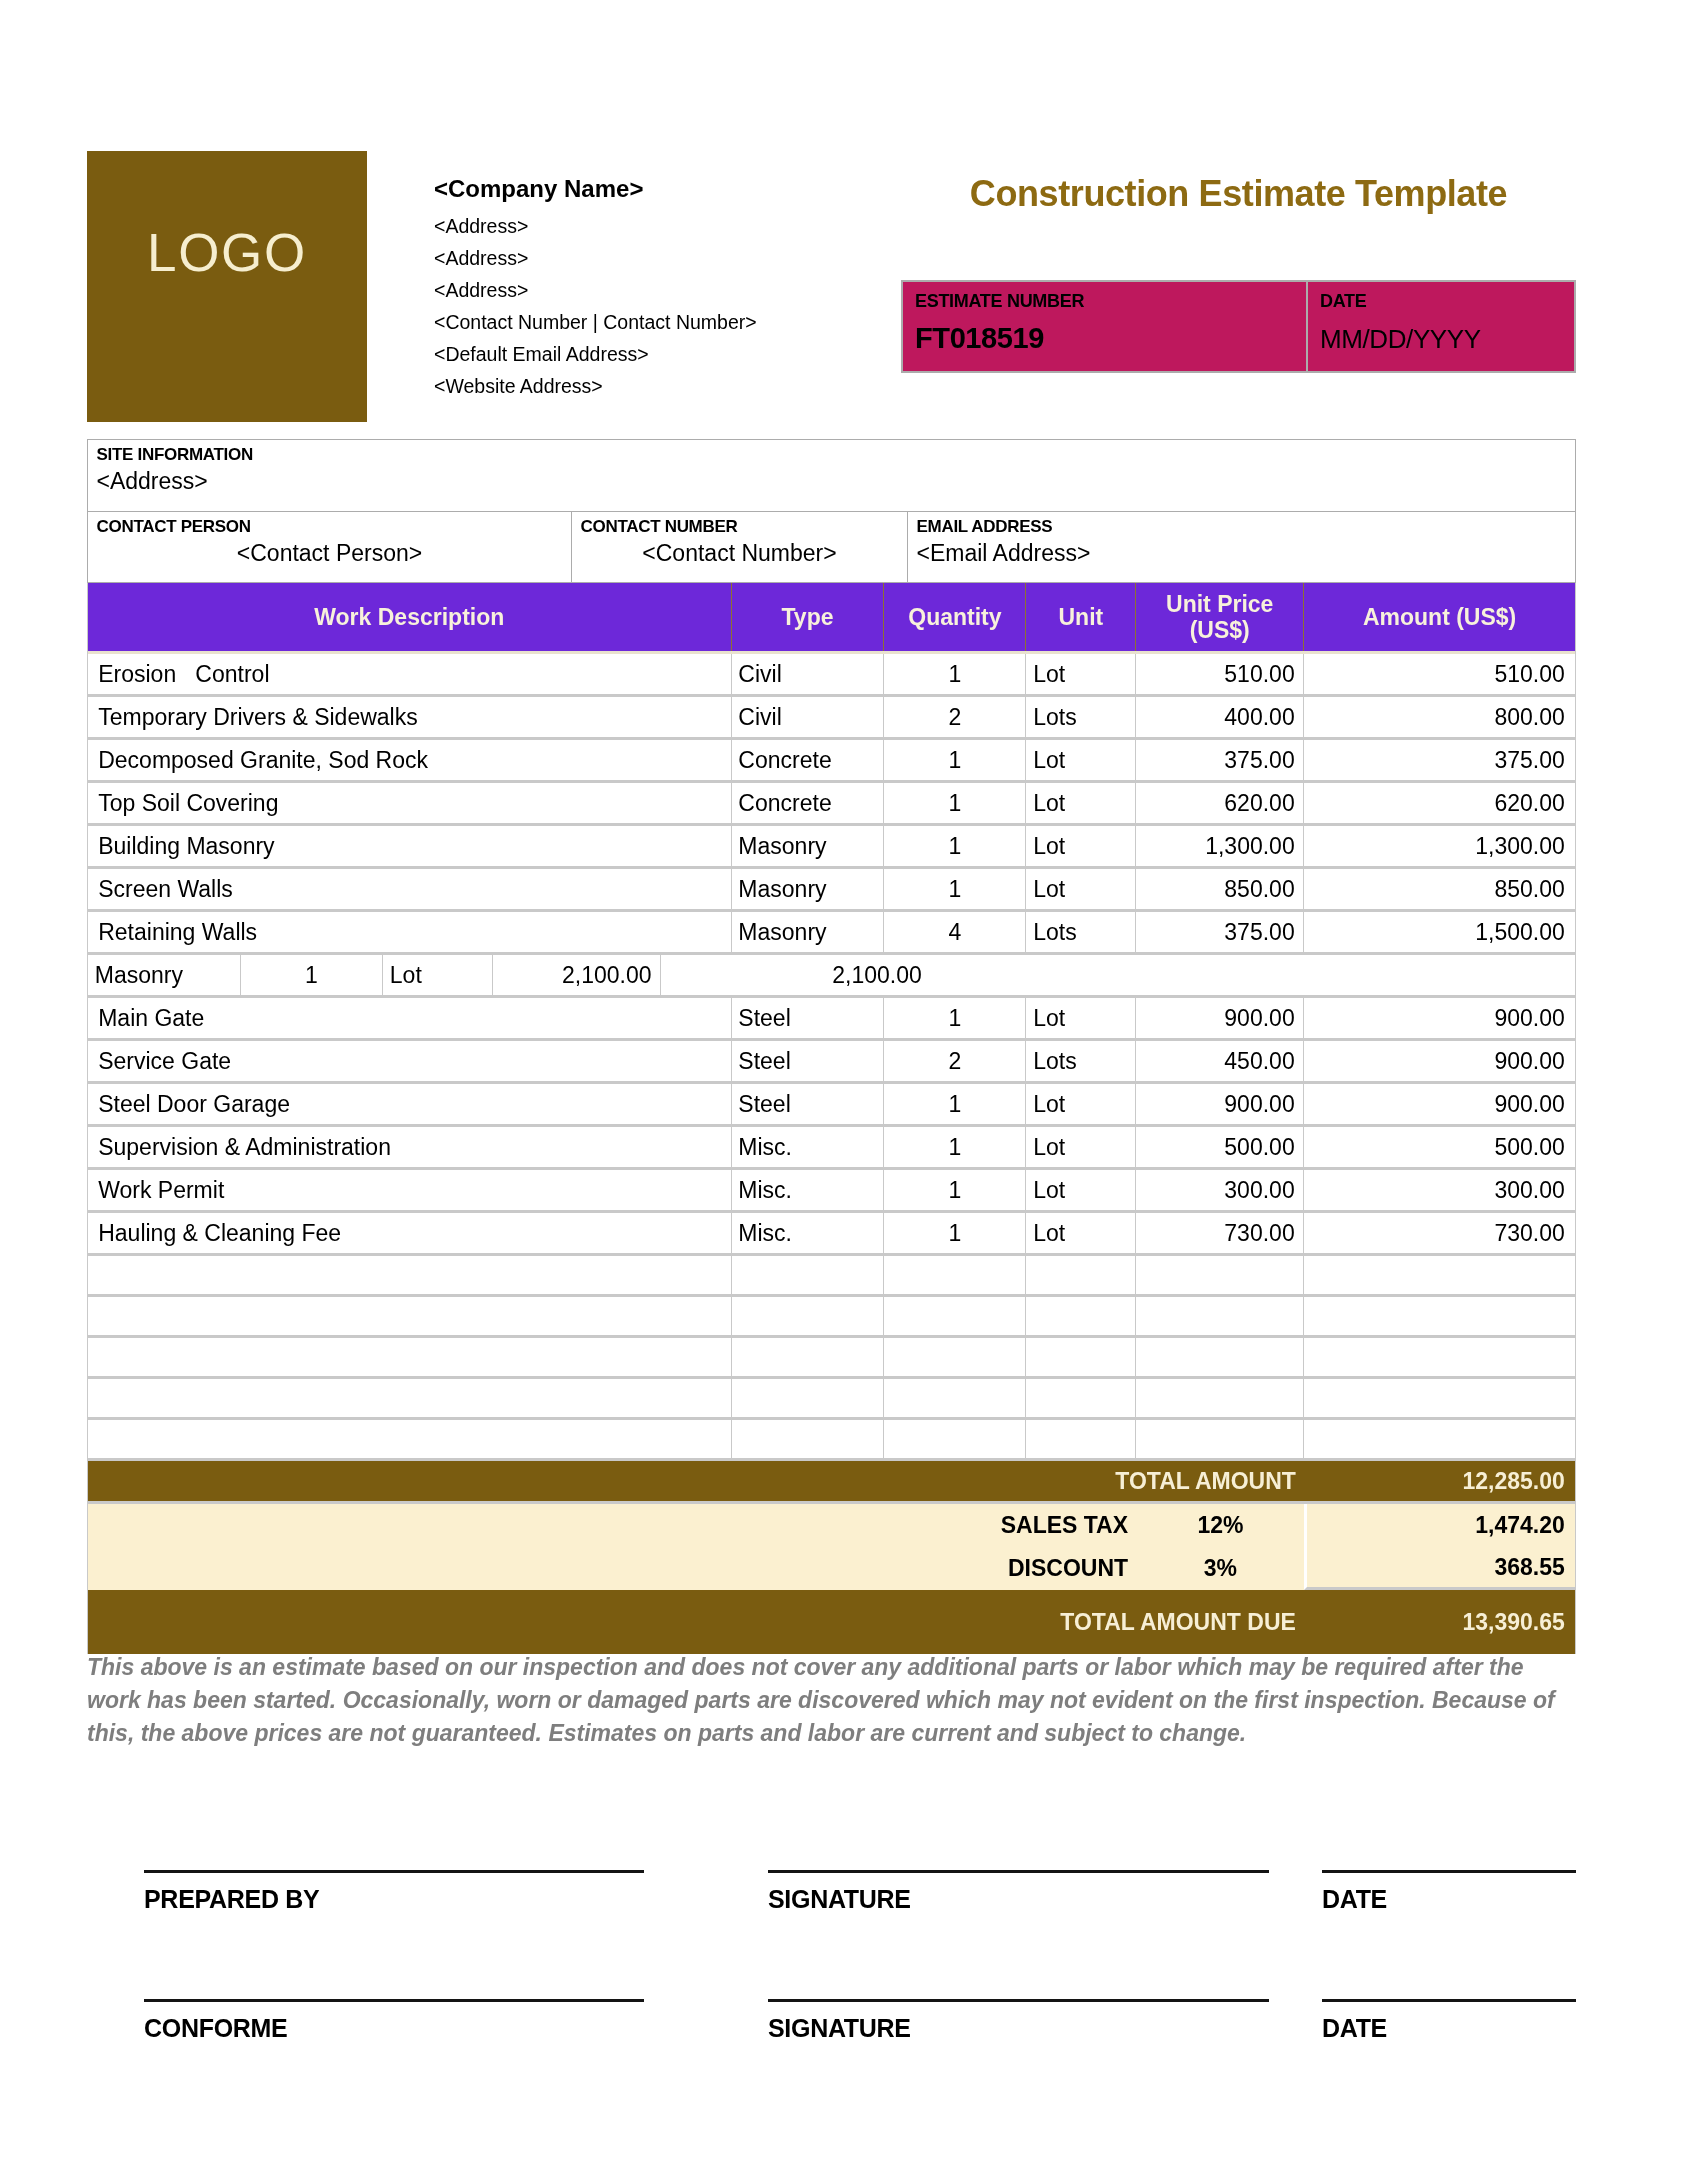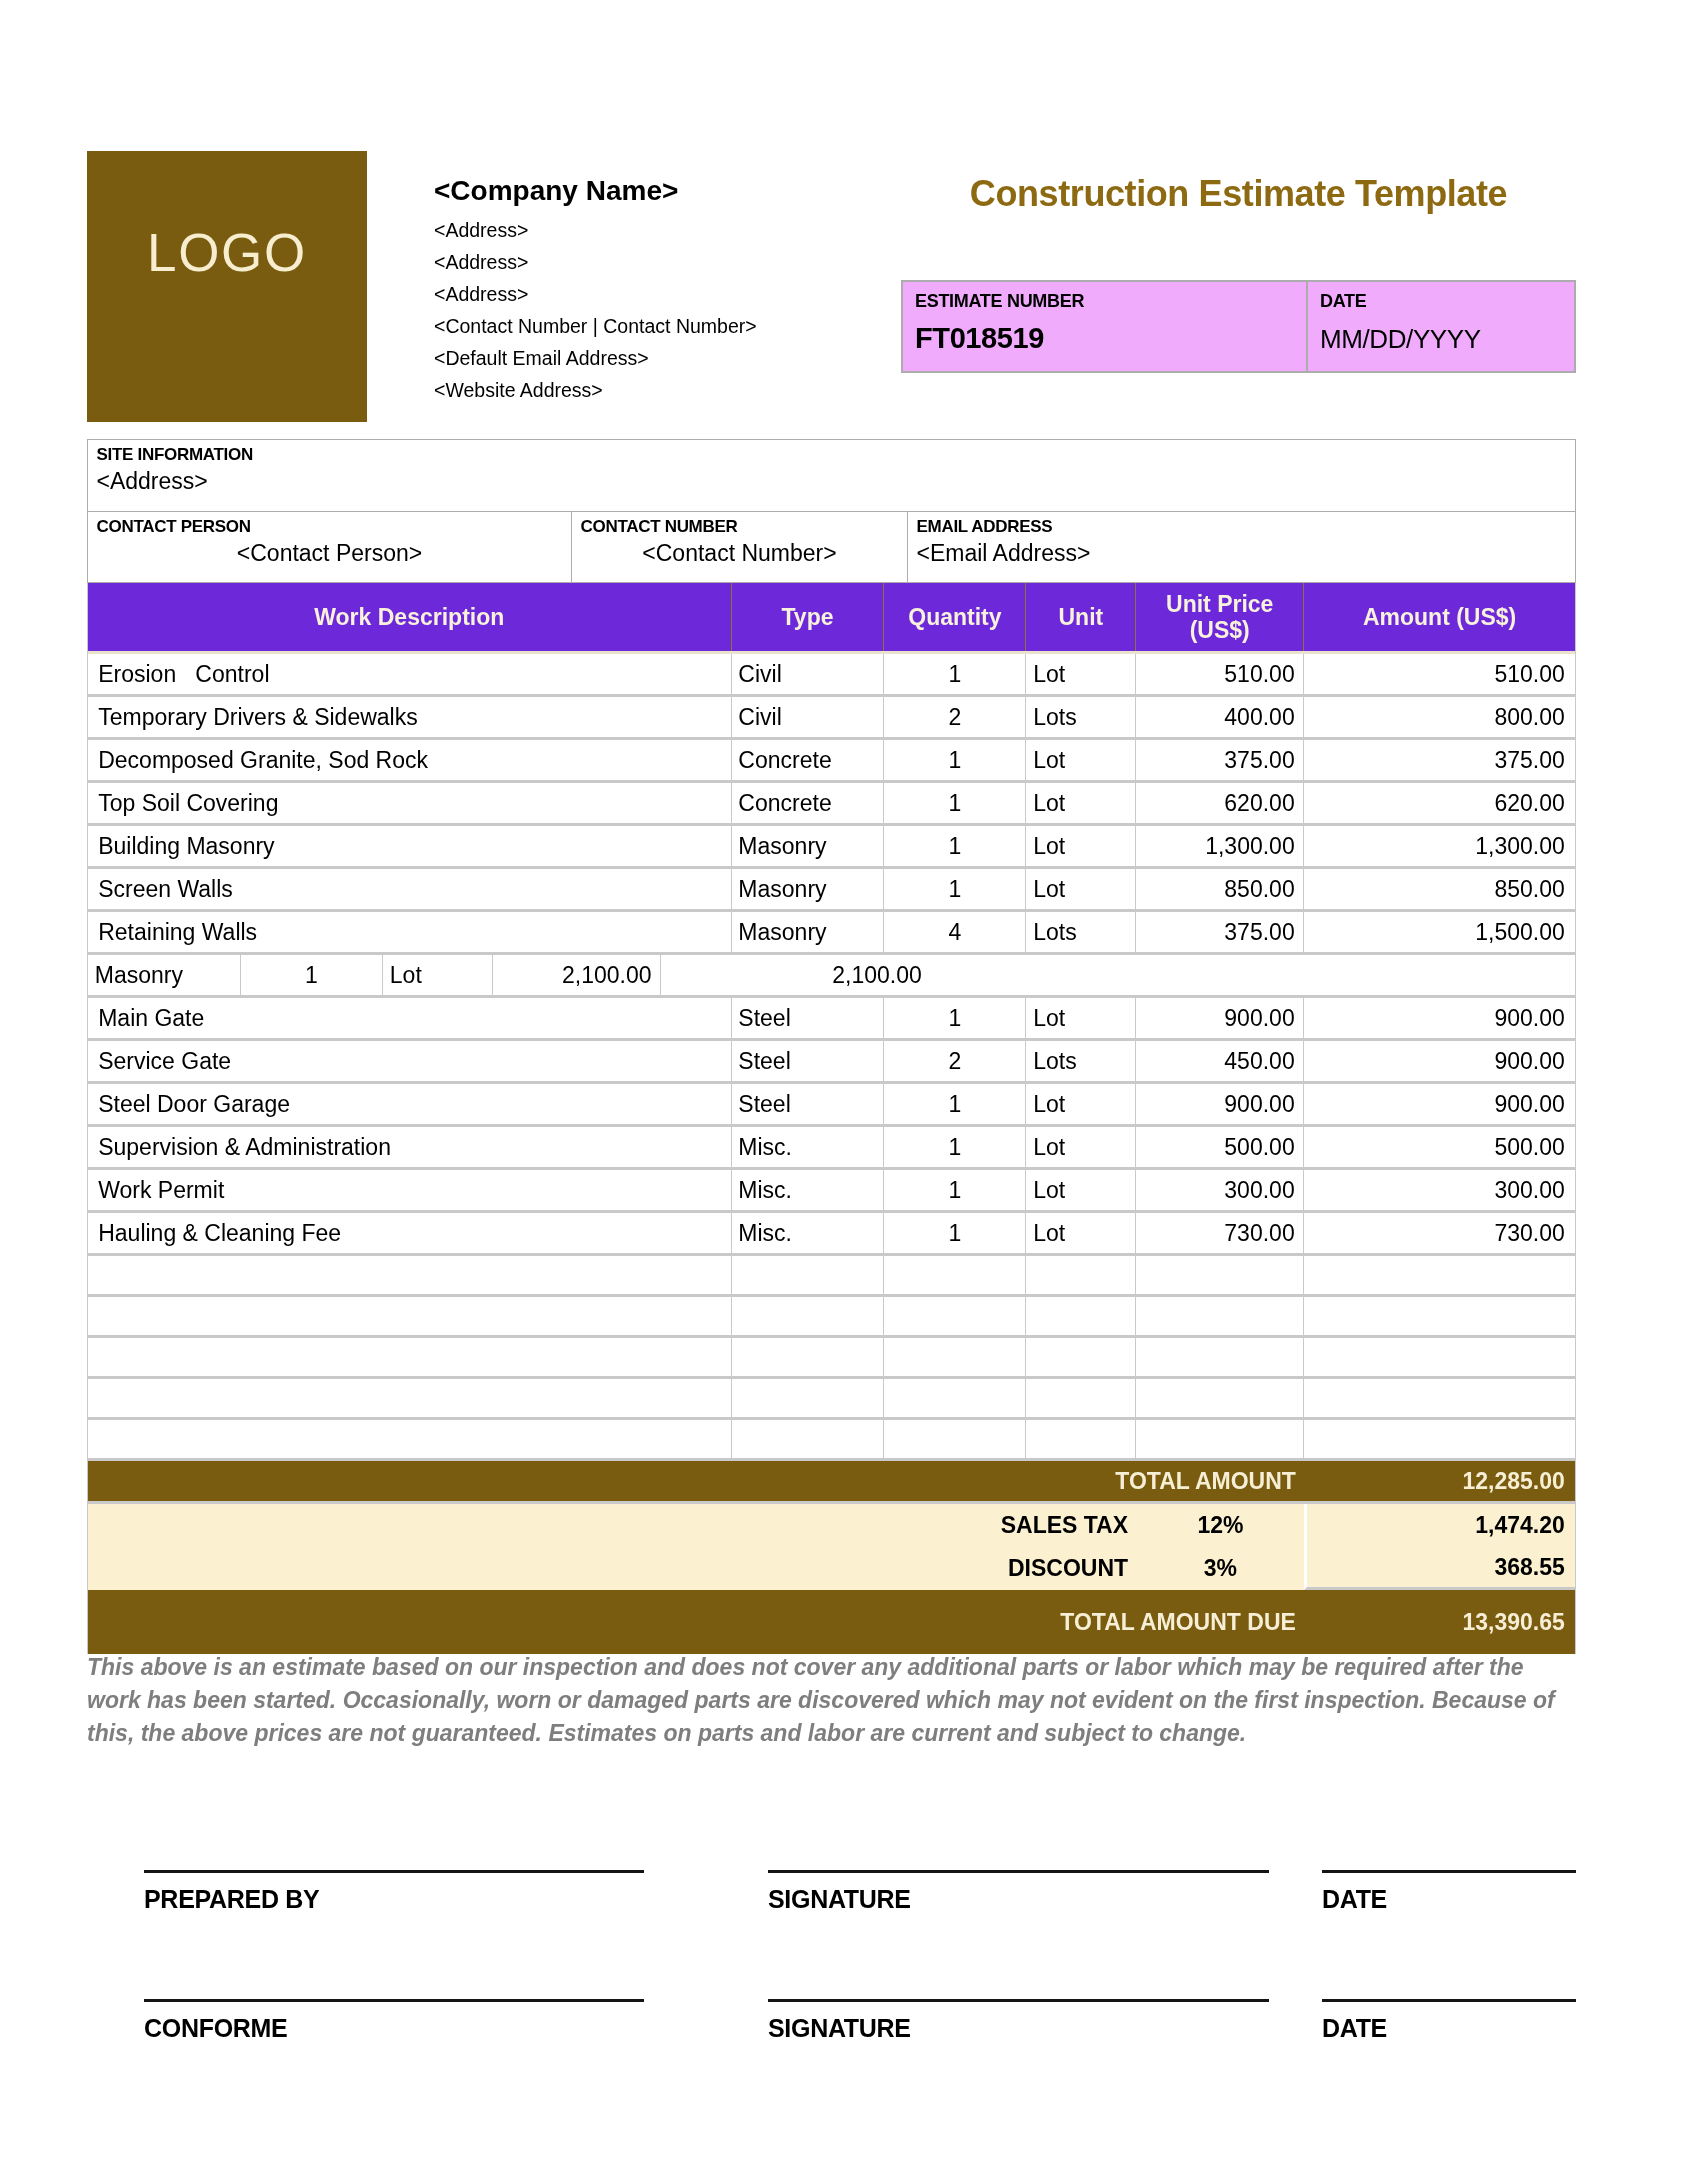--- a/index.html
+++ b/index.html
@@ -7,28 +7,28 @@
   body { font-family:"Liberation Sans", sans-serif; color:#000; }
 
   .page { position:relative; width:1700px; height:2170px; background:#ffffff; overflow:hidden; }
 
   
   .logo-box { position:absolute; left:87px; top:151px; width:280px; height:271px;
               background:#7A5C10; display:flex; align-items:center; justify-content:center; }
   .logo-text { color:#F6EECF; font-size:53px; font-weight:400; letter-spacing:1.7px; margin-bottom:68px; }
 
   .company-block { position:absolute; left:434px; top:175px; }
-  .company-name { font-size:28px; font-weight:700; margin-bottom:6.8px; }
+  .company-name { font-size:24px; font-weight:700; margin-bottom:6.8px; }
   .company-line { font-size:19.5px; line-height:32px; }
 
   .doc-title { position:absolute; left:901px; top:173px; width:675px; text-align:center;
                font-size:36px; font-weight:700; color:#8D6A12; letter-spacing:-0.4px; }
 
   .ref-boxes { position:absolute; left:901px; top:280px; width:675px; height:93px;
-               border:2.5px solid #ACACAC; display:flex; background:#f0abfc; }
+               border:2.5px solid #ACACAC; display:flex; background:#be185d; }
   .ref-cell { padding:8.5px 12px; }
   .ref-cell.first { width:405px; border-right:2.5px solid #ACACAC; }
   .ref-cell.second { flex:1; }
   .ref-label { font-size:18px; font-weight:700; letter-spacing:-0.3px; }
   .ref-value { font-size:29px; font-weight:800; margin-top:10.2px; letter-spacing:-0.4px; }
   .ref-value.date { font-weight:400; font-size:26px; margin-top:12px; }
 
   
   .site-a { position:absolute; left:87px; top:439px; width:1489px; height:73px;
             border:1.7px solid #ACACAC; padding:5.1px 8.5px; }

